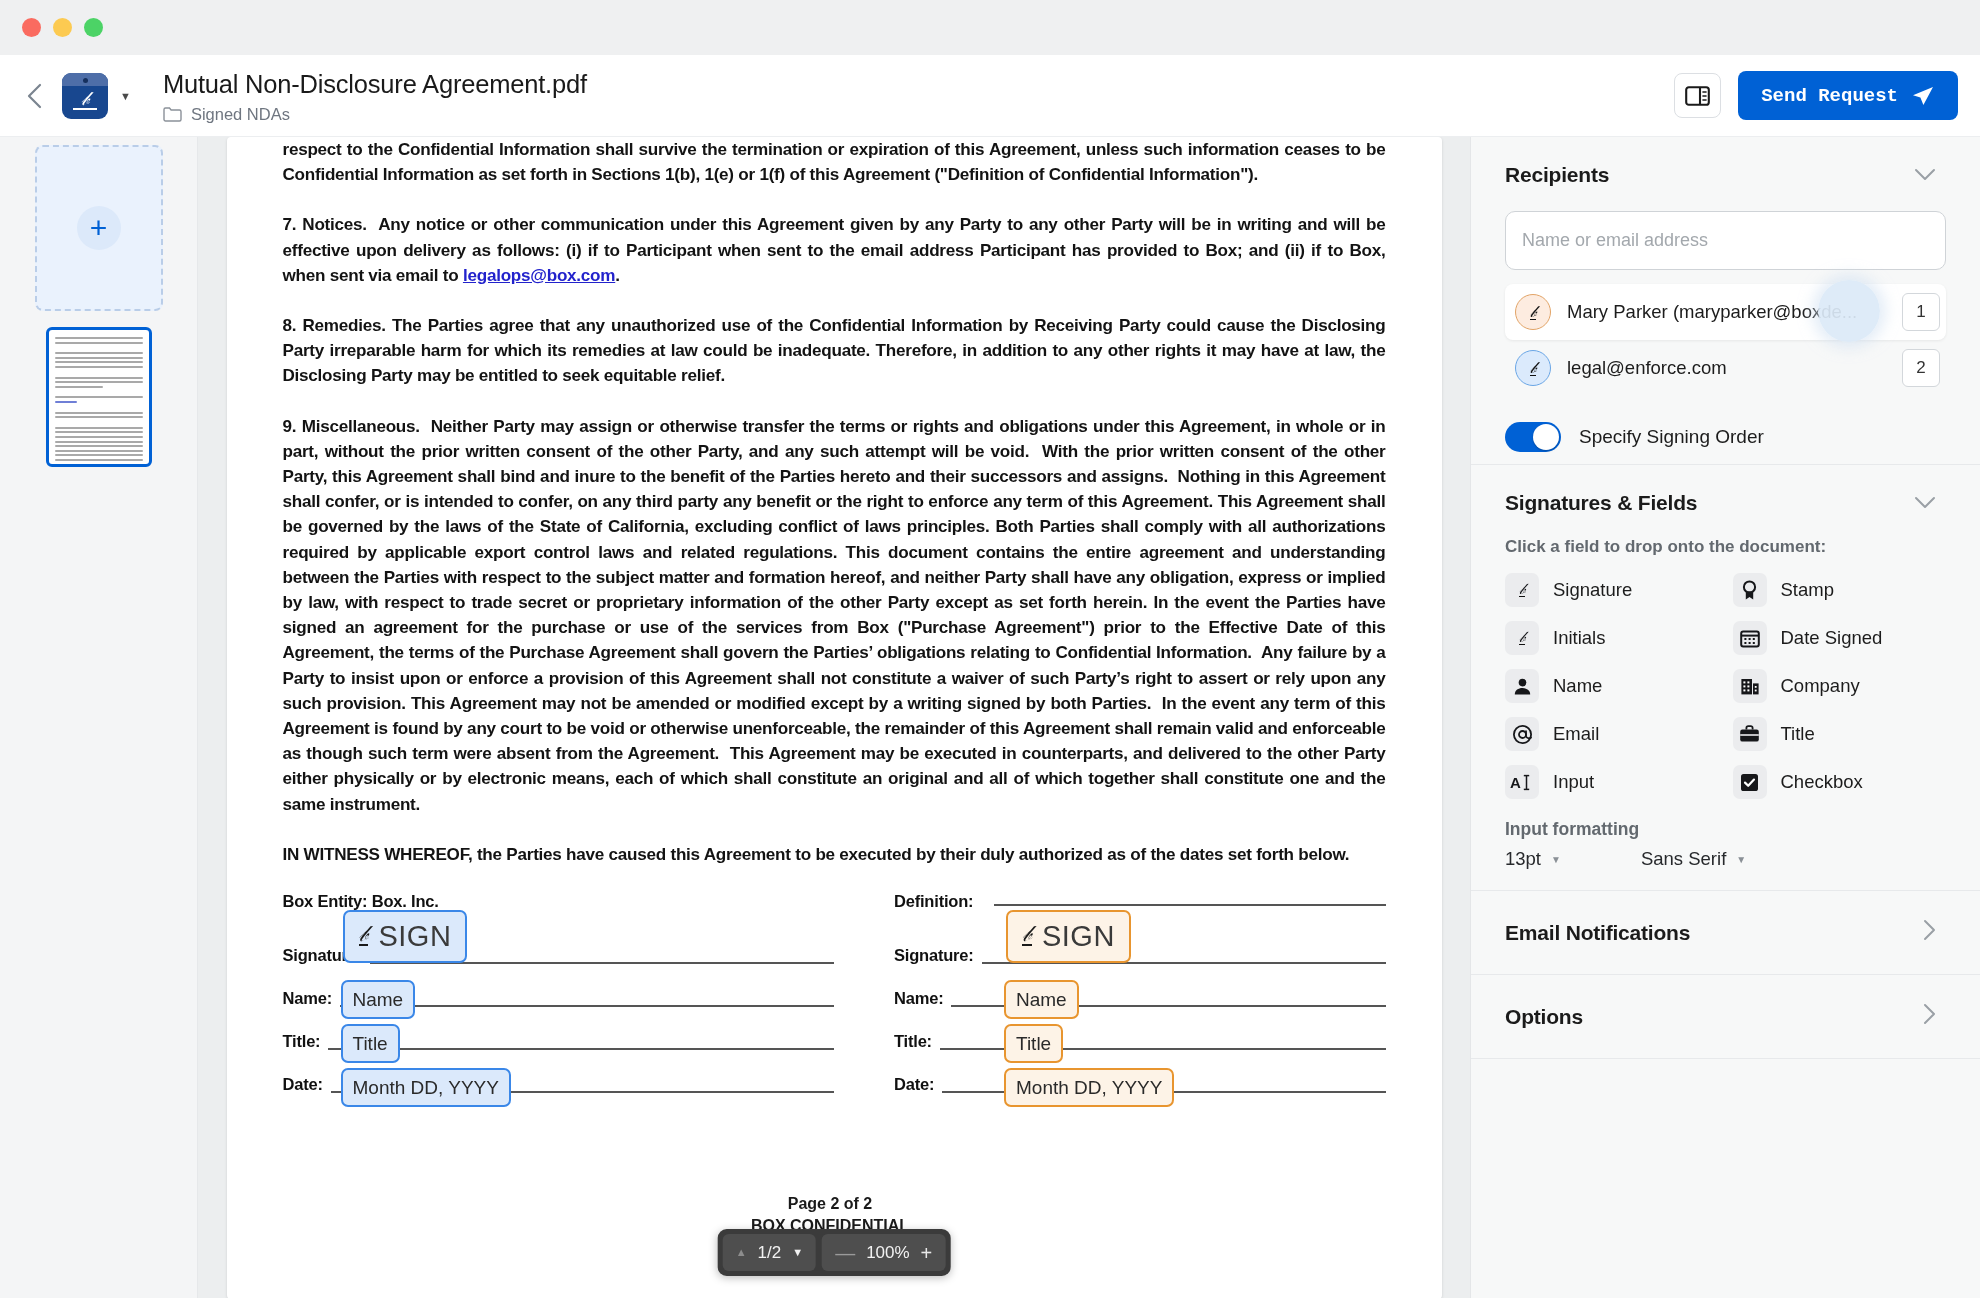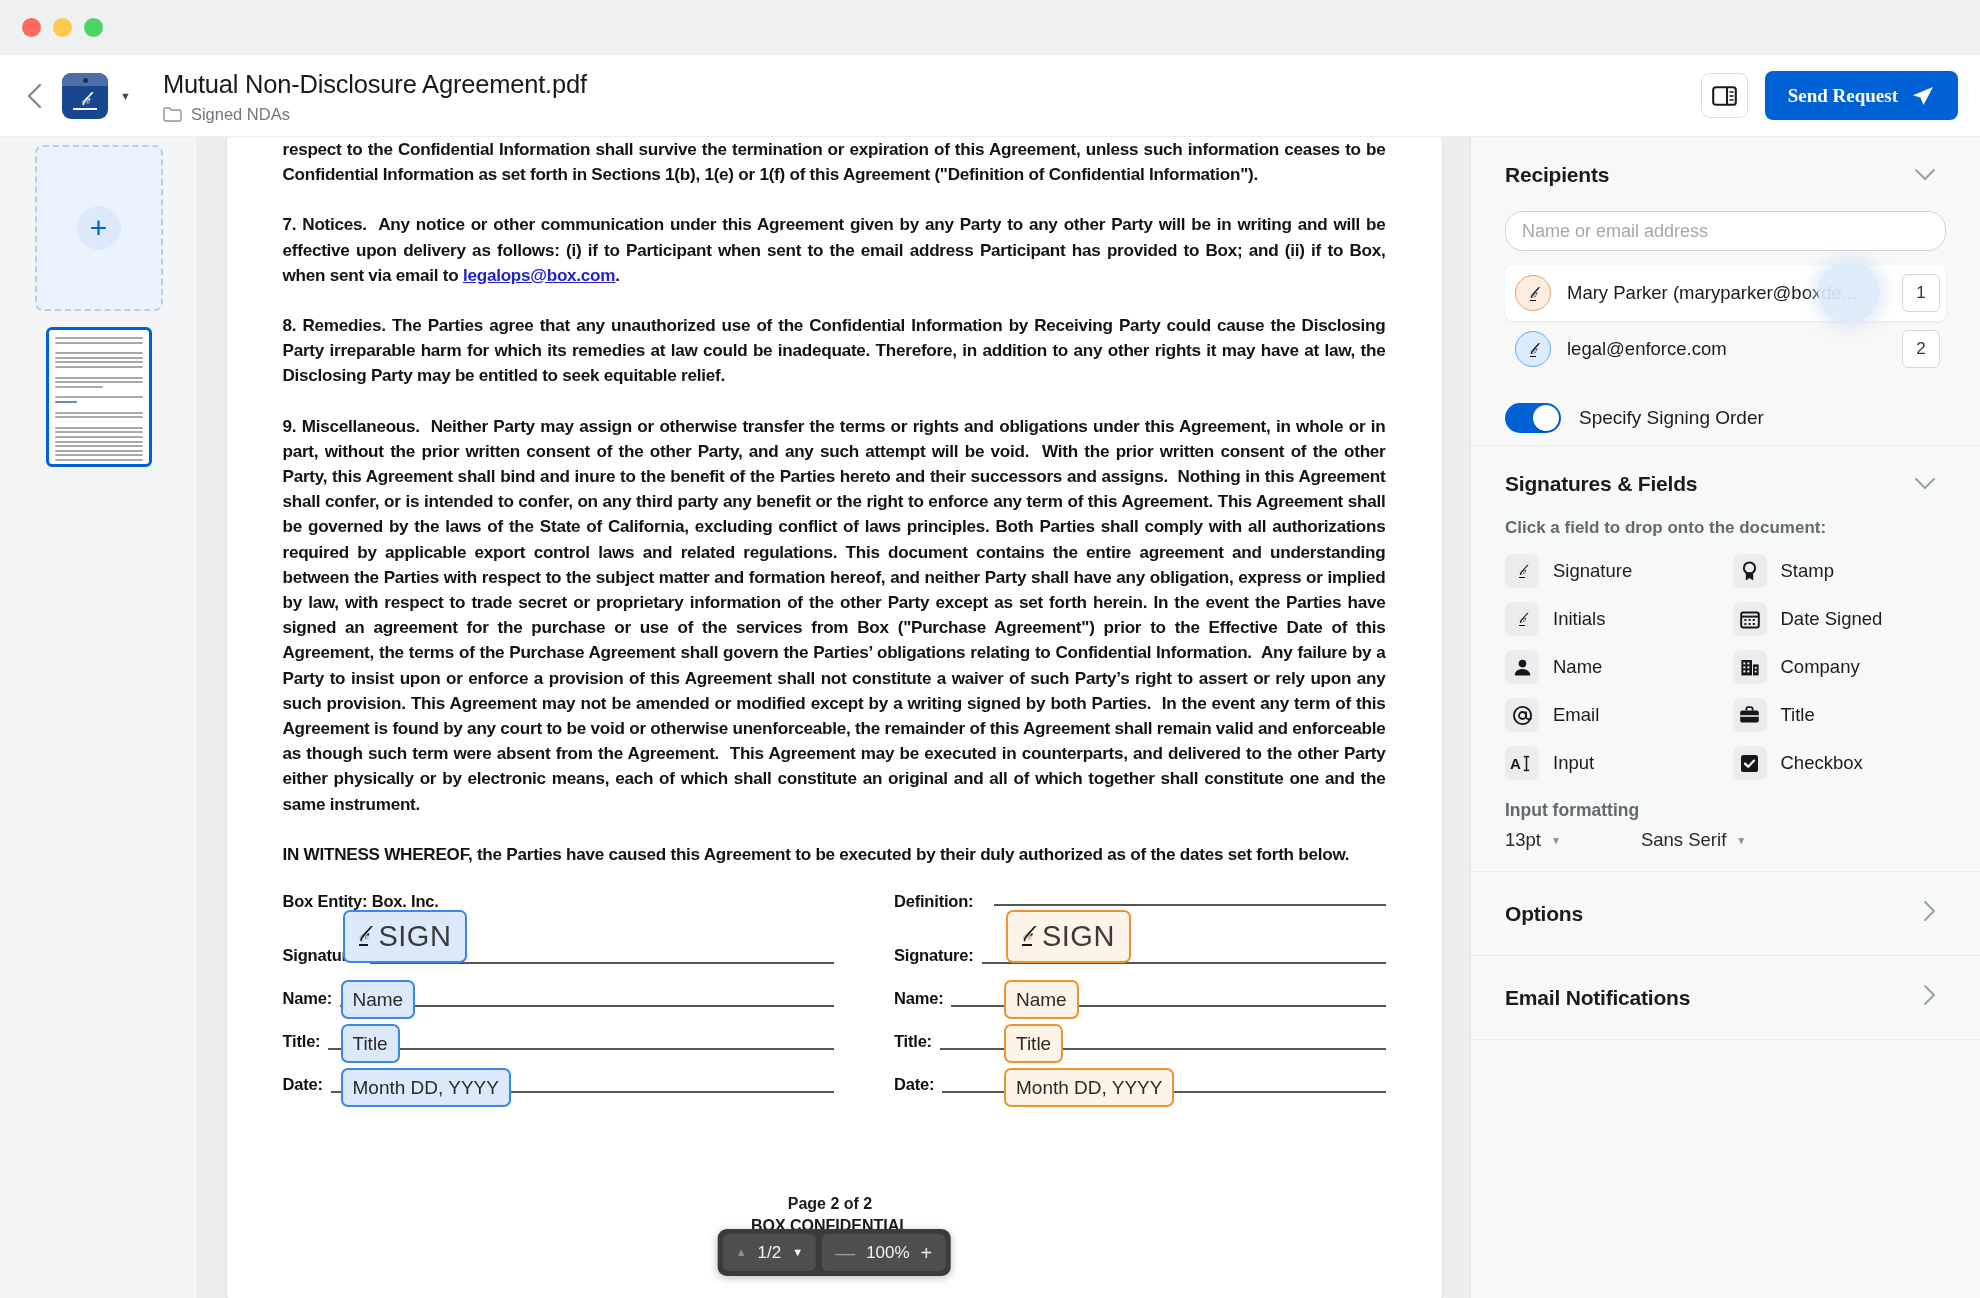--- a/index.html
+++ b/index.html
@@ -92,21 +92,21 @@
     width: 47px; height: 45px; border-radius: 8px;
     border: 1px solid #dcdfe3; background: #fff;
     display: flex; align-items: center; justify-content: center;
   }
   .send-btn {
     height: 49px; padding: 3px 23px;
     background: #0061d5; border-radius: 8px;
     color: #fff; font-size: 19px; font-weight: 700;
     display: flex; align-items: center; gap: 13px;
     border: none; cursor: pointer;
-    font-family: Liberation Serif, serif;
+    font-family: Liberation Mono, monospace;
   }
 
   
   .body {
     position: absolute; top: 137px; left: 0; right: 0; bottom: 0;
     display: flex;
   }
 
   
   .rail {
@@ -262,21 +262,21 @@
     position: relative;
   }
   .sec-head {
     display: flex; align-items: center; justify-content: space-between;
     padding: 26px 44px 20px 34px;
   }
   .sec-title { font-size: 21px; font-weight: 700; color: #1b1b1b; letter-spacing: -0.2px; }
   .chev { color: #9aa0a6; font-size: 18px; }
   .recip-input {
     margin: 4px 34px 0 34px;
-    height: 40px; border: 1px solid #cfd3d7; border-radius: 18px;
+    height: 59px; border: 1px solid #cfd3d7; border-radius: 10px;
     background: #fff;
     display: flex; align-items: center; padding: 0 16px;
     font-size: 18px; color: #a3a8ad;
   }
   .recip-list { margin-top: 14px; padding: 0 34px; }
   .recip-row {
     display: flex; align-items: center;
     height: 56px; border-radius: 8px;
     padding: 0 4px 0 4px;
     position: relative;
@@ -744,31 +744,31 @@
           <span>13pt</span>
           <span class="cd">▼</span>
         </div>
         <div class="fmt-ctl">
           <span>Sans Serif</span>
           <span class="cd">▼</span>
         </div>
       </div>
 
       <div class="acc-row">
+        <span class="acc-title">Email Notifications</span>
+        <span class="acc-chev">
+          <svg width="13" height="22" viewBox="0 0 13 22">
+              <path d="M2 2 L11 11 L2 20" fill="none" stroke="#9aa0a6" stroke-width="2" stroke-linecap="round" stroke-linejoin="round"></path>
+            </svg>
+        </span>
+      </div>
+      <div class="acc-row">
         <span class="acc-title">Options</span>
         <span class="acc-chev">
           <svg width="13" height="22" viewBox="0 0 13 22">
               <path d="M2 2 L11 11 L2 20" fill="none" stroke="#9aa0a6" stroke-width="2" stroke-linecap="round" stroke-linejoin="round"></path>
             </svg>
         </span>
       </div>
-      <div class="acc-row">
-        <span class="acc-title">Email Notifications</span>
-        <span class="acc-chev">
-          <svg width="13" height="22" viewBox="0 0 13 22">
-              <path d="M2 2 L11 11 L2 20" fill="none" stroke="#9aa0a6" stroke-width="2" stroke-linecap="round" stroke-linejoin="round"></path>
-            </svg>
-        </span>
-      </div>
 
     </div>
   </div>
 </div>
 
 </body></html>

